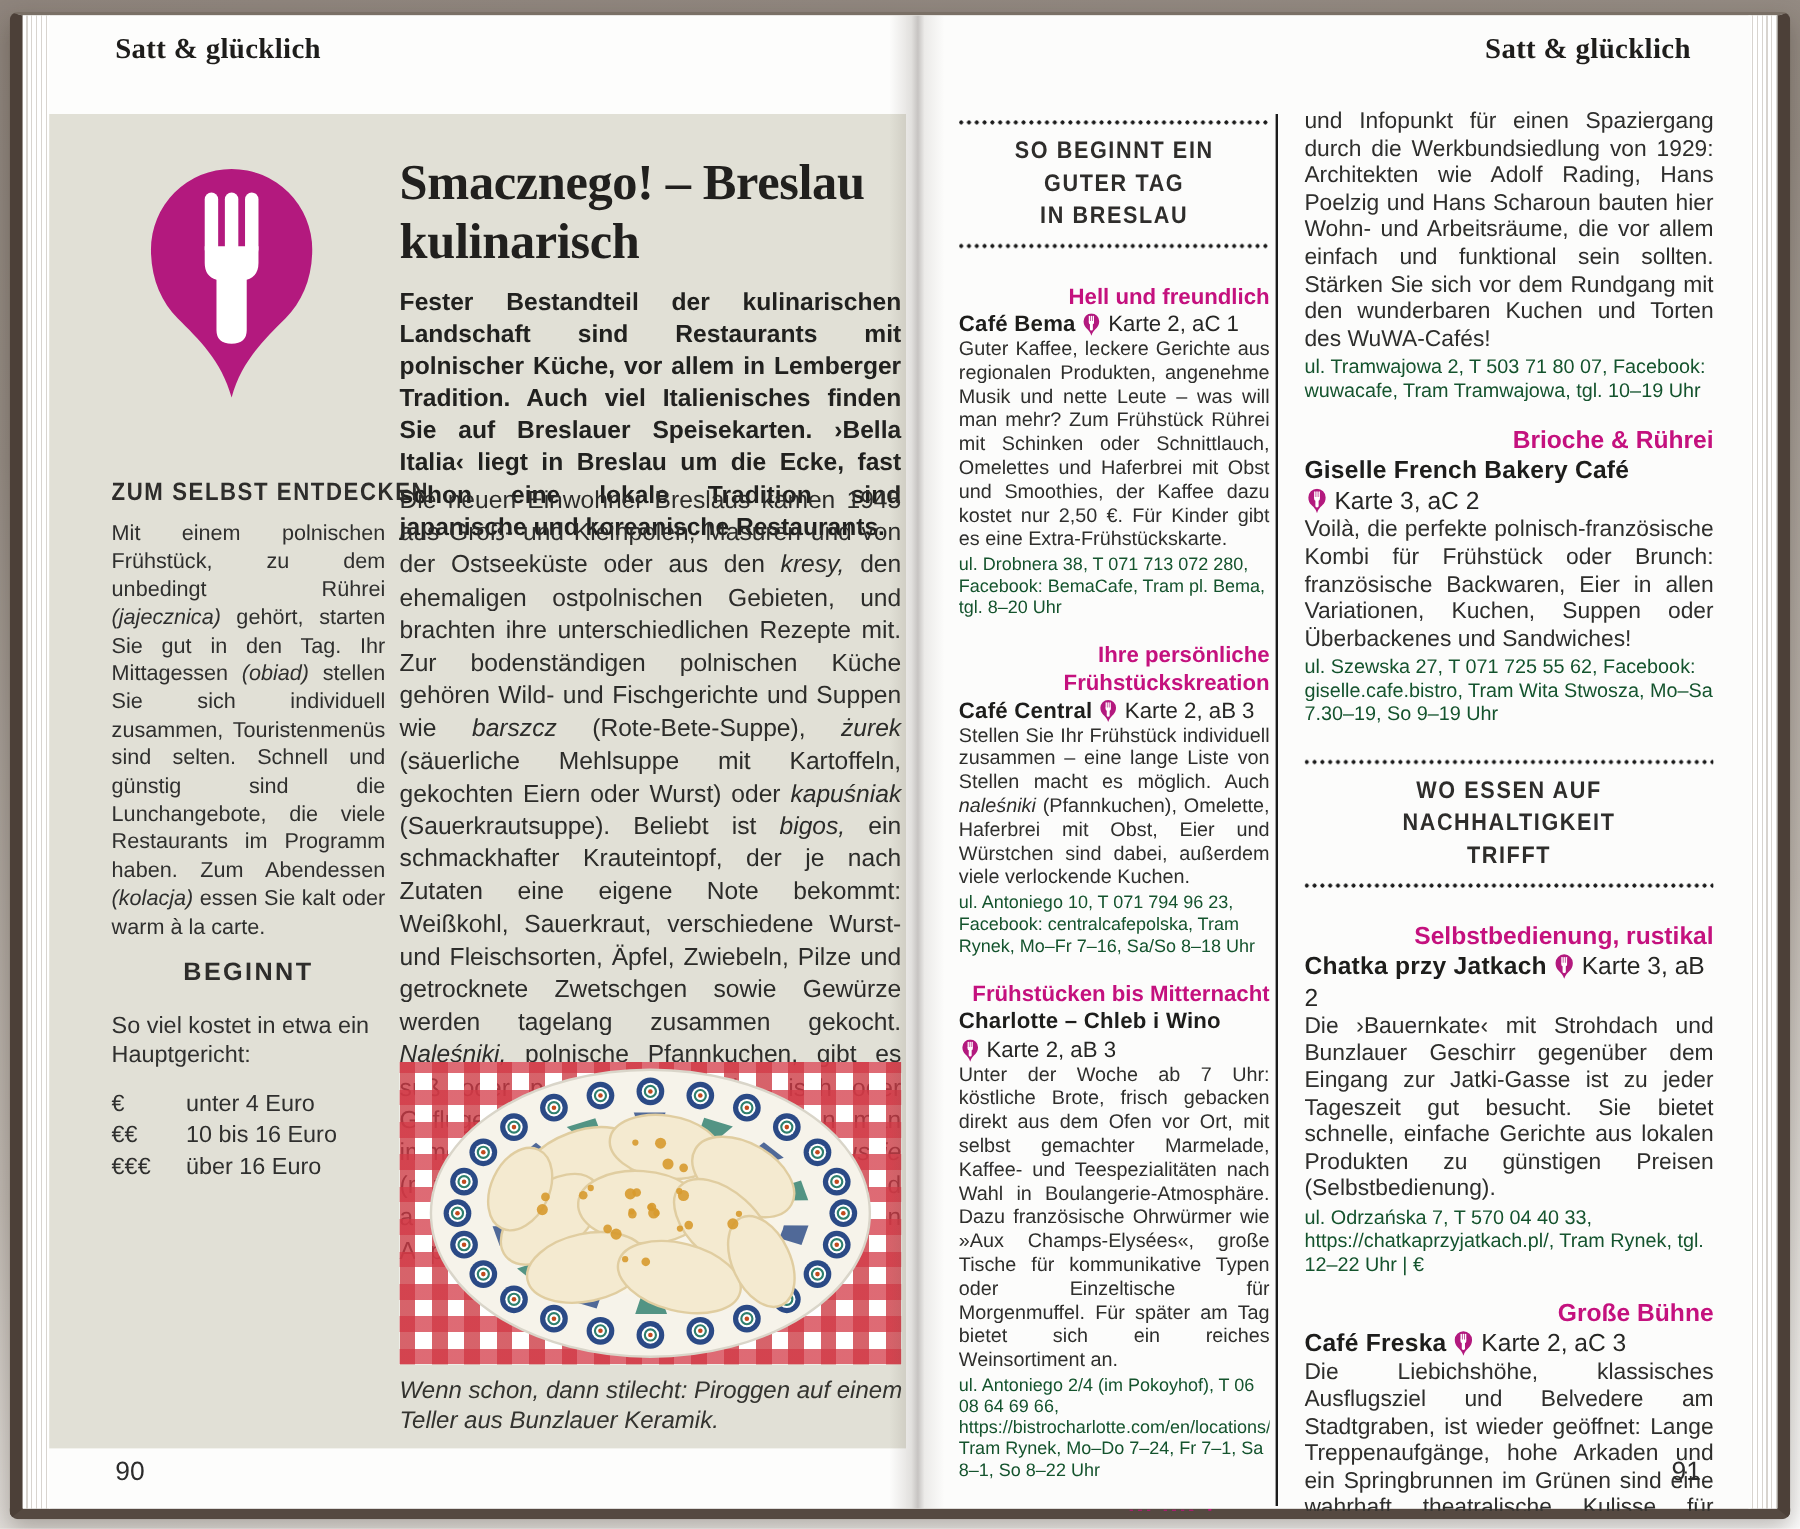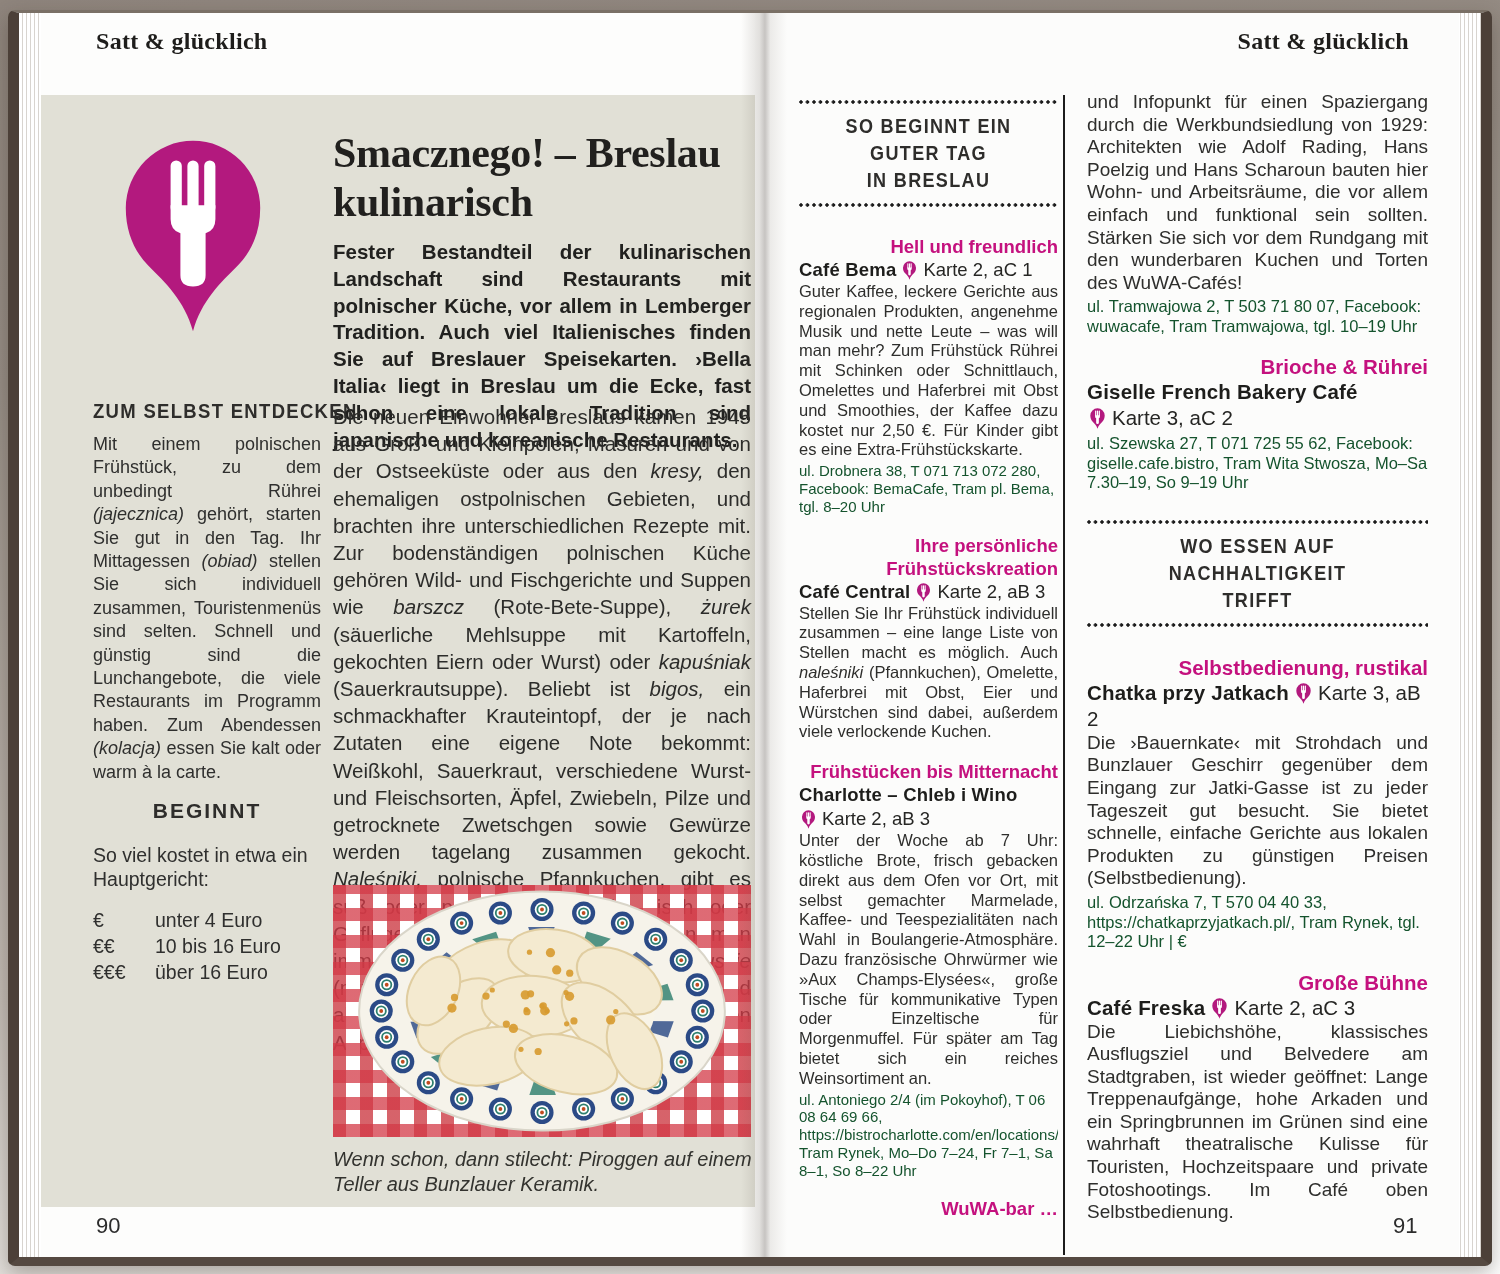--- a/index.html
+++ b/index.html
@@ -309,20 +309,21 @@
         <div class="ebody"><span>Guter Kaffee, leckere Gerichte aus regionalen Produkten, angenehme Musik und nette Leute – was will man mehr? Zum Frühstück Rührei mit Schinken oder Schnittlauch, Omelettes und Haferbrei mit Obst und Smoothies, der Kaffee dazu kostet nur 2,50 €. Für Kinder gibt es eine Extra-Frühstückskarte.</span></div>
         <div class="contact">ul. Drobnera 38, T 071 713 072 280, Facebook: BemaCafe, Tram pl. Bema, tgl. 8–20 Uhr</div>
       </div>
 
       <div class="entry">
         <div class="tagline">Ihre persönliche Frühstückskreation</div>
         <div class="nline"><b>Café Central</b><svg class="pin" viewBox="0 0 100 140">
               <use href="#forkpin"></use>
             </svg><span class="karte">Karte 2, aB 3</span></div>
         <div class="ebody"><span>Stellen Sie Ihr Frühstück individuell zusammen – eine lange Liste von Stellen macht es möglich. Auch </span><i>naleśniki</i><span> (Pfannkuchen), Omelette, Haferbrei mit Obst, Eier und Würstchen sind dabei, außerdem viele verlockende Kuchen.</span></div>
+        <div class="contact">ul. Antoniego 10, T 071 794 96 23, Facebook: centralcafepolska, Tram Rynek, Mo–Fr 7–16, Sa/So 8–18 Uhr</div>
       </div>
 
       <div class="entry">
         <div class="tagline">Frühstücken bis Mitternacht</div>
         <div class="nline"><b>Charlotte – Chleb i Wino</b></div>
         <div class="nline"><svg class="pin" style="margin-left:0" viewBox="0 0 100 140">
               <use href="#forkpin"></use>
             </svg><span class="karte">Karte 2, aB 3</span></div>
         <div class="ebody"><span>Unter der Woche ab 7 Uhr: köstliche Brote, frisch gebacken direkt aus dem Ofen vor Ort, mit selbst gemachter Marmelade, Kaffee- und Teespezialitäten nach Wahl in Boulangerie-Atmosphäre. Dazu französische Ohrwürmer wie »Aux Champs-Elysées«, große Tische für kommunikative Typen oder Einzeltische für Morgenmuffel. Für später am Tag bietet sich ein reiches Weinsortiment an.</span></div>
         <div class="contact">ul. Antoniego 2/4 (im Pokoyhof), T 06 08 64 69 66, https://bistrocharlotte.com/en/locations/wroclaw/, Tram Rynek, Mo–Do 7–24, Fr 7–1, Sa 8–1, So 8–22 Uhr</div>
@@ -337,20 +338,21 @@
     <div class="col2">
       <div class="ebody"><span>und Infopunkt für einen Spaziergang durch die Werkbundsiedlung von 1929: Architekten wie Adolf Rading, Hans Poelzig und Hans Scharoun bauten hier Wohn- und Arbeitsräume, die vor allem einfach und funktional sein sollten. Stärken Sie sich vor dem Rundgang mit den wunderbaren Kuchen und Torten des WuWA-Cafés!</span></div>
       <div class="contact">ul. Tramwajowa 2, T 503 71 80 07, Facebook: wuwacafe, Tram Tramwajowa, tgl. 10–19 Uhr</div>
 
       <div class="entry">
         <div class="tagline">Brioche &amp; Rührei</div>
         <div class="nline"><b>Giselle French Bakery Café</b></div>
         <div class="nline"><svg class="pin" style="margin-left:0" viewBox="0 0 100 140">
               <use href="#forkpin"></use>
             </svg><span class="karte">Karte 3, aC 2</span></div>
+        <div class="ebody"><span>Voilà, die perfekte polnisch-französische Kombi für Frühstück oder Brunch: französische Backwaren, Eier in allen Variationen, Kuchen, Suppen oder Überbackenes und Sandwiches!</span></div>
         <div class="contact">ul. Szewska 27, T 071 725 55 62, Facebook: giselle.cafe.bistro, Tram Wita Stwosza, Mo–Sa 7.30–19, So 9–19 Uhr</div>
       </div>
 
       <div class="sectbox entry">
         <div class="dotrule"></div>
         <div class="ttl">
           <span>WO ESSEN AUF NACHHALTIGKEIT</span><br>
           <span>TRIFFT</span>
         </div>
         <div class="dotrule"></div>

